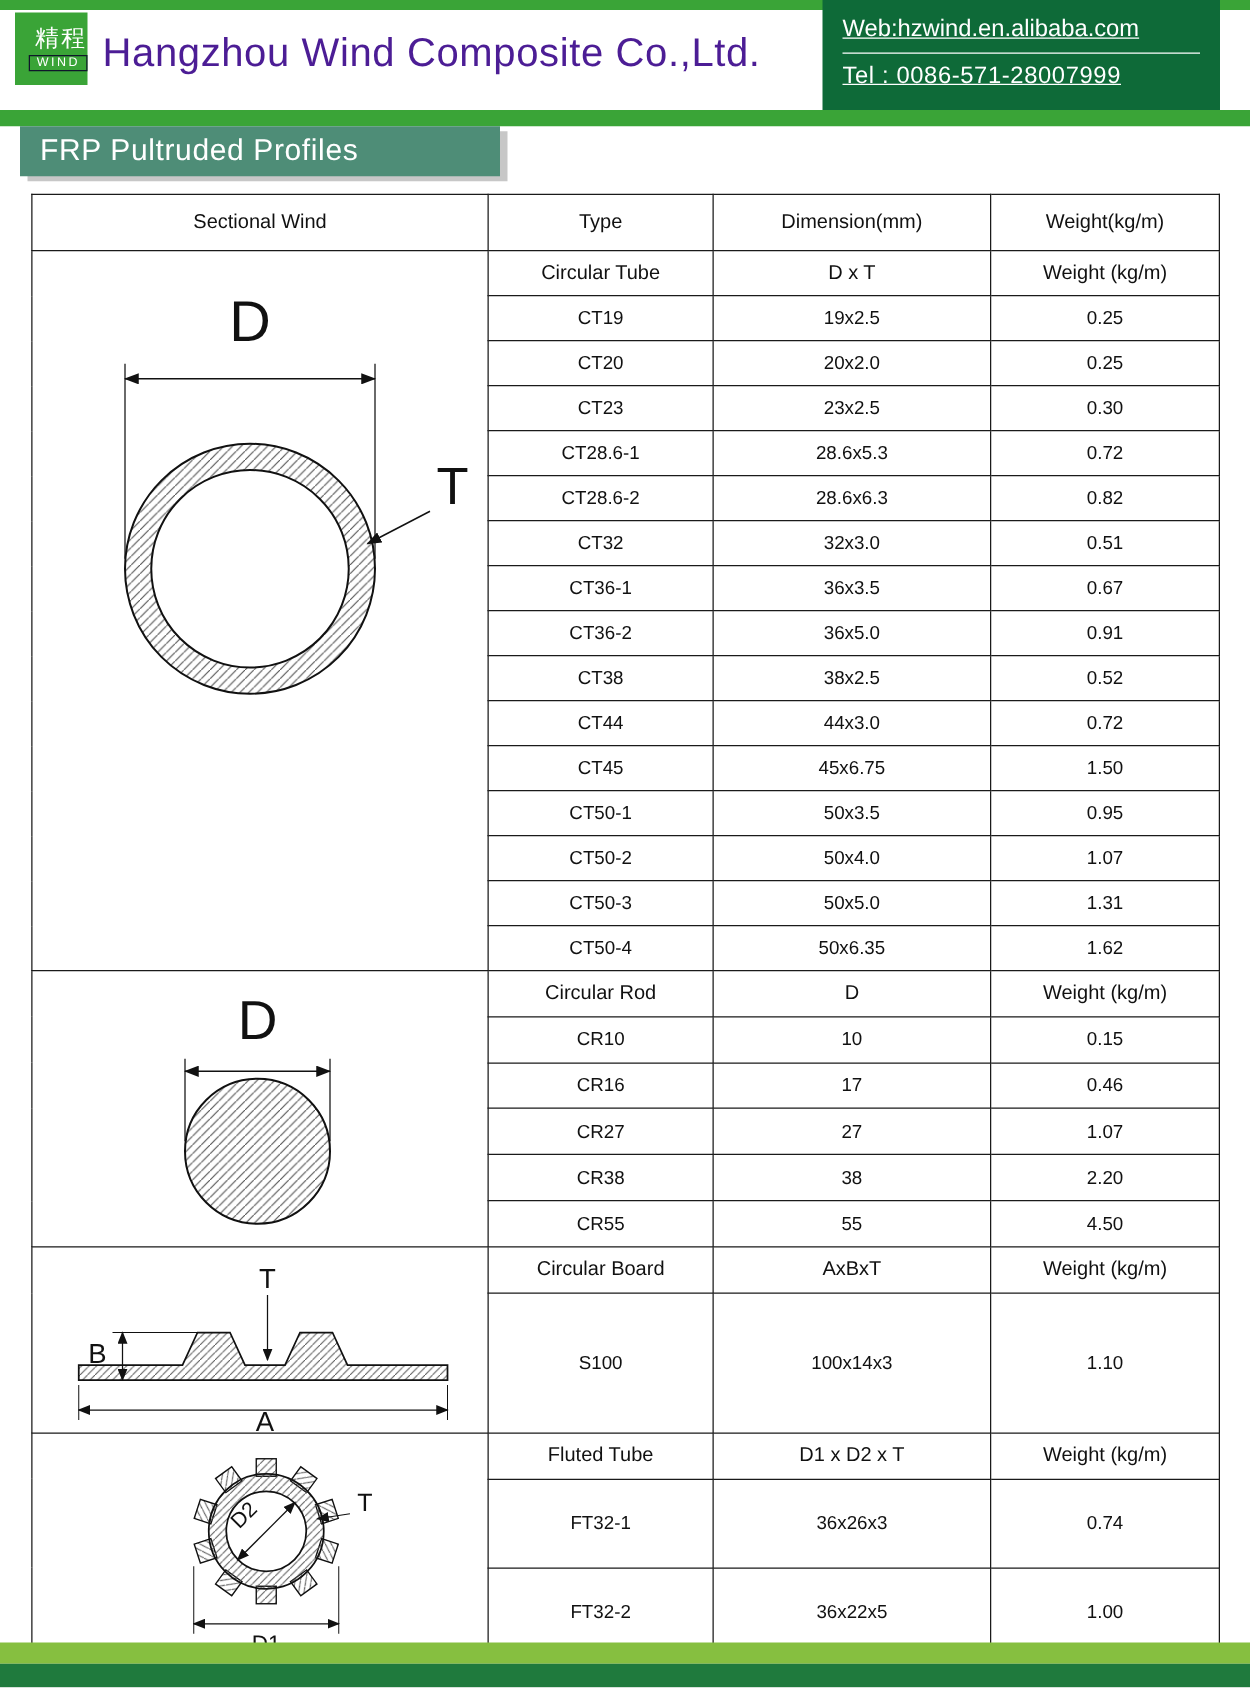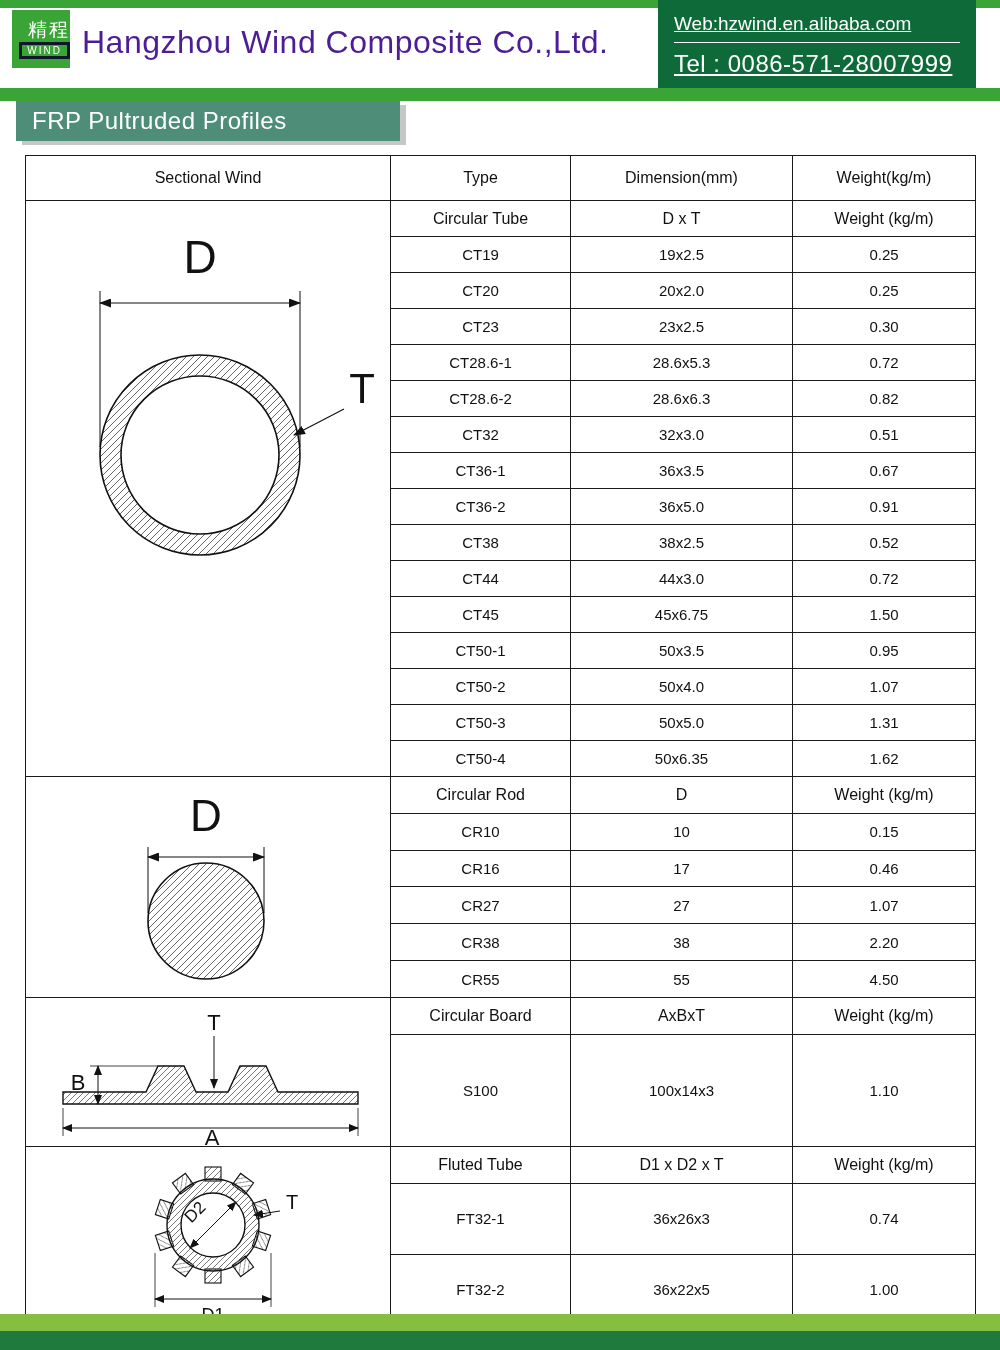--- a/index.html
+++ b/index.html
@@ -5,27 +5,27 @@
   * { margin:0; padding:0; box-sizing:border-box; }
   html,body { background:#e8e8e8; }
   body { font-family:"Liberation Sans", sans-serif; color:#111; }
   .page { position:relative; width:1000px; height:1350px; background:#fff; margin:0 auto; overflow:hidden; }
 
   
   .top-strip { position:absolute; top:0; left:0; width:100%; height:8px; background:var(--green,#3aa437); }
   .logo { position:absolute; top:10px; left:12px; width:58px; height:58px; background:var(--green,#3aa437);
           display:flex; flex-direction:column; align-items:flex-end; justify-content:center; }
   .logo-chars { color:#fff; font-size:19px; line-height:21px; letter-spacing:2px; white-space:nowrap; }
-  .logo-word { color:#fff; font-size:10px; border:3px solid #0f172a; padding:0 5px; margin-top:2px; letter-spacing:2px; }
+  .logo-word { color:#fff; font-size:10px; border:1px solid #0f172a; padding:0 5px; margin-top:2px; letter-spacing:2px; }
   .company { position:absolute; top:24px; left:82px; font-size:32px; letter-spacing:0.5px; color:#4c1d95; white-space:nowrap; }
   .contact { position:absolute; top:0; left:658px; width:318px; height:88px; background:var(--dark-green,#0e6a38);
              color:#fff; padding:13px 16px 0 16px;text-decoration:underline; }
   .contact .web { font-size:19px; white-space:nowrap; }
   .contact .divider { height:1px; background:#fff; margin:7px 0 7px 0; }
-  .contact .tel { font-size:24px; letter-spacing:0.5px; white-space:nowrap; }
+  .contact .tel { font-size:19px; letter-spacing:0.5px; white-space:nowrap; }
   .green-bar { position:absolute; top:88px; left:0; width:100%; height:13px; background:var(--green,#3aa437); }
   .title-box { position:absolute; top:101px; left:16px; width:384px; height:40px; background:var(--title-green,#4e8d77);
                color:#fff; font-size:24px; line-height:40px; padding-left:16px; letter-spacing:0.5px;
                box-shadow:6px 4px 0 rgba(130,130,130,0.45); }
 
   
   table.spec { position:absolute; top:155px; left:25px; width:950px; border-collapse:collapse; table-layout:fixed; }
   .spec th, .spec td { border:1px solid #1a1a1a; text-align:center; vertical-align:middle;
                        font-size:15px; font-weight:400; color:#111; padding:0; }
   .spec thead th { height:45px; font-size:16px; }

